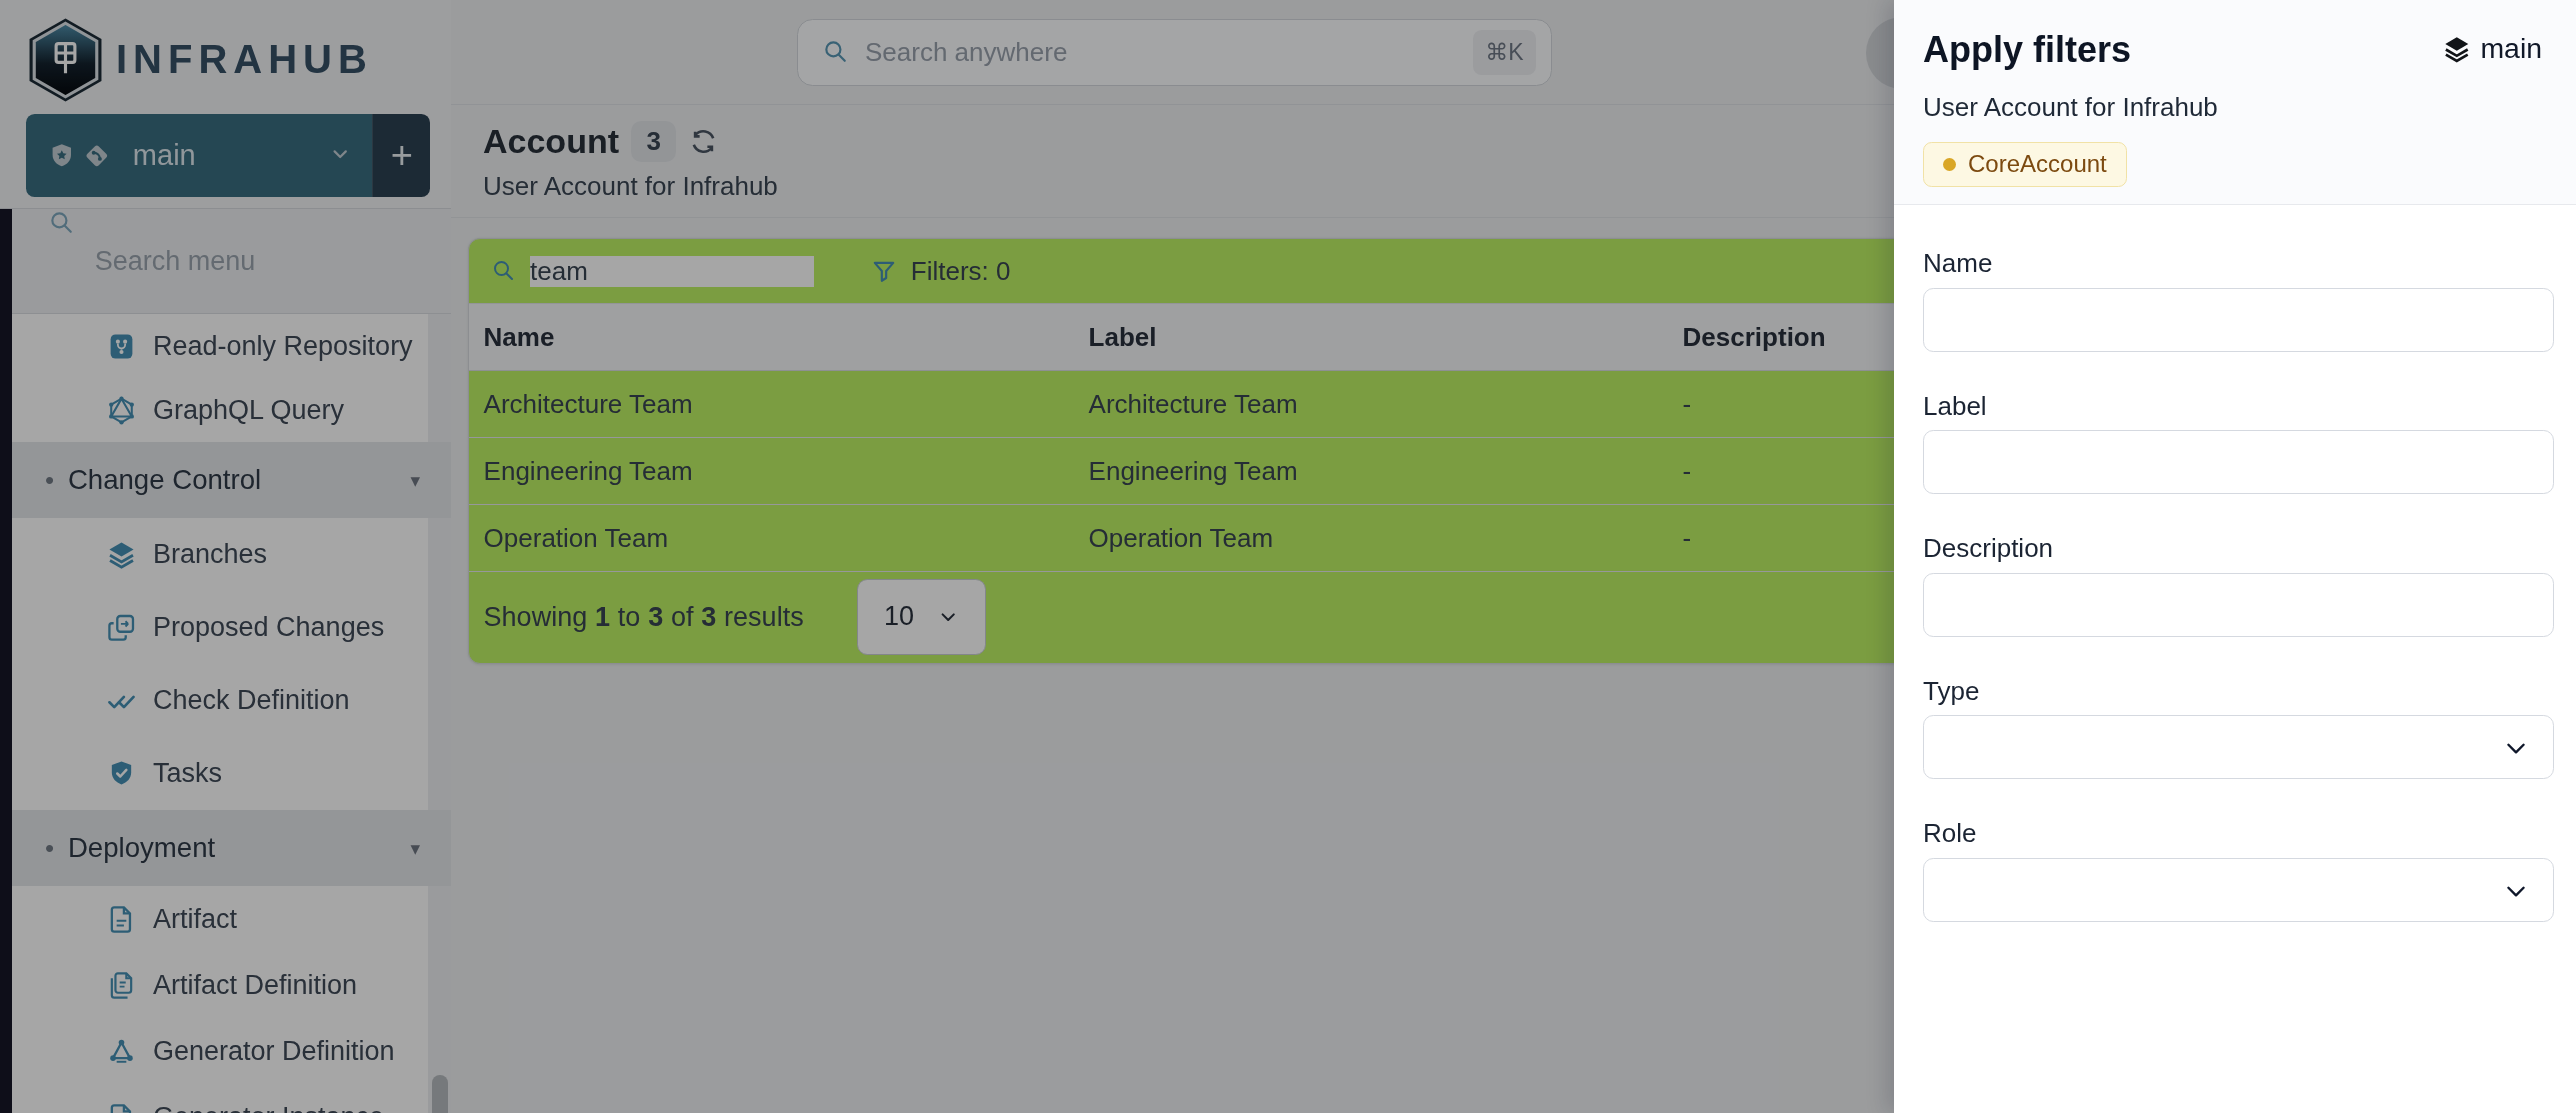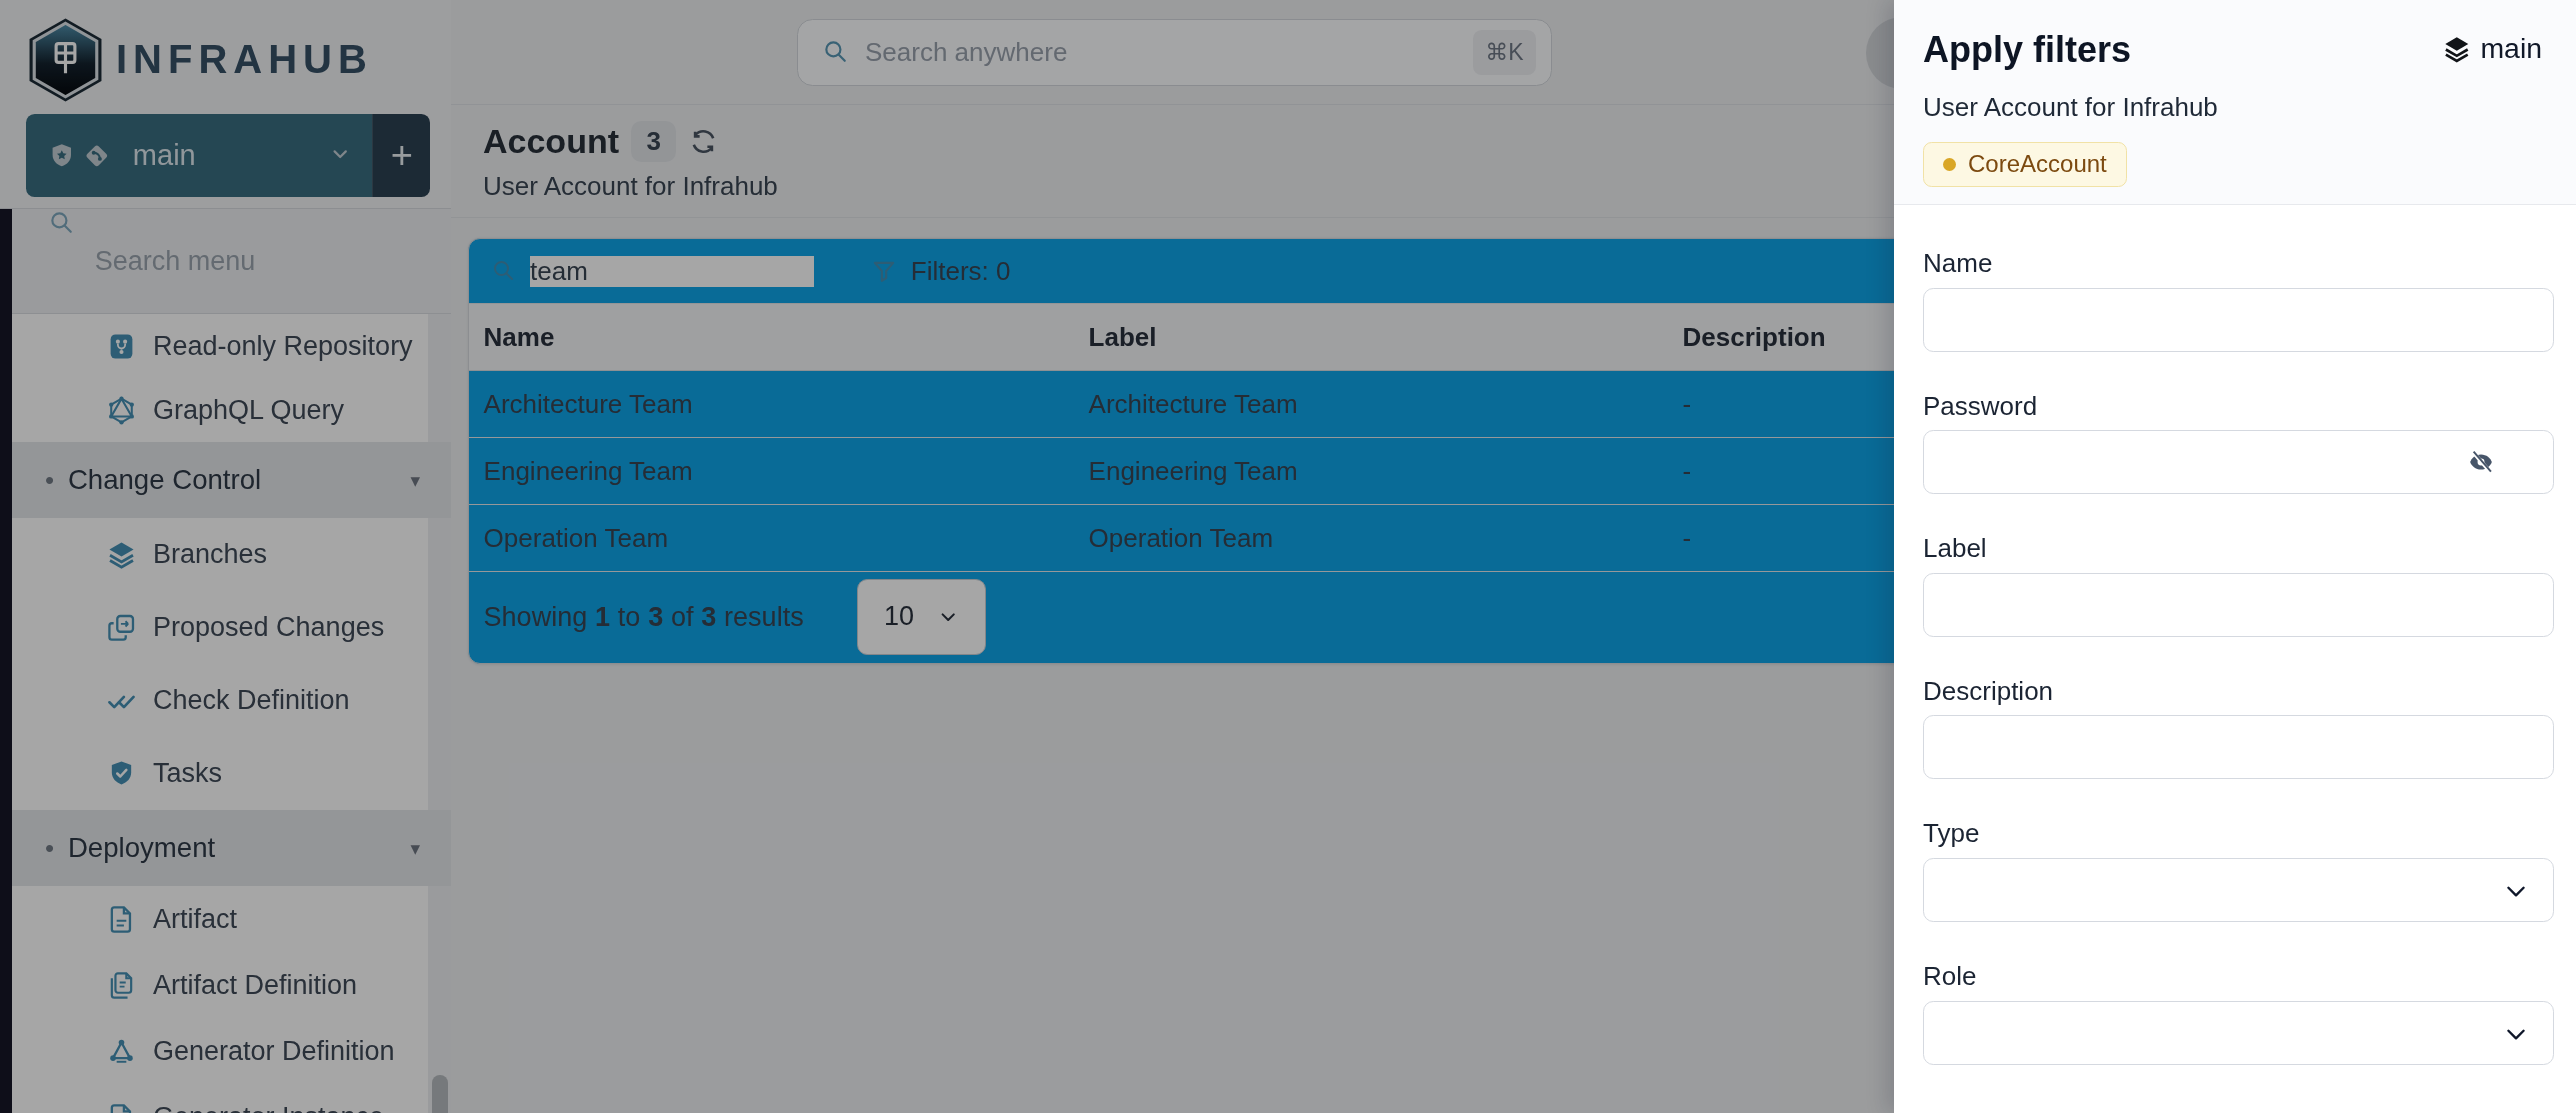--- a/index.html
+++ b/index.html
@@ -46,21 +46,21 @@
   .global-search input::placeholder { color:#99a1ad; }
   .kbd { background:#eef0f3; border-radius:8.6px; padding:8.6px 12px; font-size:23px; color:#6f7886; }
   .avatar { position:absolute; left:1415px; top:17px; width:72px; height:72px; border-radius:50%; background:#d4d7db; }
   .page-head { position:relative; height:113px; border-bottom:1.7px solid #e0e3e7; padding:13.8px 0 0 32px; }
   .title-row { display:flex; align-items:center; gap:12px; height:45px; }
   .page-title { font-size:34px; font-weight:700; color:#28303a; }
   .count-badge { background:#e2e5e9; border-radius:10.3px; padding:5.2px 15.5px; font-size:26px; font-weight:700; color:#3a4553; }
   .refresh { color:#4b5563; cursor:pointer; display:flex; }
   .page-sub { margin-top:6.9px; font-size:26px; color:#3a4553; }
 
-  .card { position:absolute; left:17px; top:238px; width:2084px; height:426px; background:#0ea5e9; border:0.9px solid #d7dadf; border-radius:12px; overflow:hidden; box-shadow:0 0.9px 2.6px rgba(0,0,0,.08); }
+  .card { position:absolute; left:17px; top:238px; width:2084px; height:426px; background:#bef264; border:0.9px solid #d7dadf; border-radius:12px; overflow:hidden; box-shadow:0 0.9px 2.6px rgba(0,0,0,.08); }
   .card-toolbar { height:65px; display:flex; align-items:center; border-bottom:1.7px solid #e2e5e9; padding-left:21.5px; }
   .card-toolbar .sicon { color:#4590b4; }
   .card-toolbar input { border:0; outline:0; width:284px; margin-left:15.5px; font-size:26px; color:#3a4553; font-family:inherit; }
   .filters { display:flex; align-items:center; gap:13.8px; margin-left:57px; cursor:pointer; }
   .filters .ficon { color:#4590b4; display:flex; }
   .filters .flabel { font-size:26px; color:#3a4553; }
   .t-head, .t-row { display:grid; grid-template-columns:605px 594px 1fr; align-items:center; padding-left:14.6px; }
   .t-head { height:67px; background:#f5f6f8; border-bottom:1.7px solid #d9dde2; }
   .t-head .th { font-size:26px; font-weight:700; color:#28303d; }
   .t-row { height:67px; border-bottom:1.7px solid #e7eaed; cursor:pointer; }
@@ -400,34 +400,20 @@
         <span class="ktext">CoreAccount</span>
       </div>
     </div>
 
     <div class="drawer-body">
       <div class="field">
         <div class="flab">Name</div>
         <input value="" style="">
       </div>
       <div class="field">
-        <div class="flab">Password</div>
-        <div class="pw-wrap">
-          <input value="" style="">
-          <span class="pw-eye">
-            <svg width="26" height="26" viewBox="0 0 24 24">
-                <path d="M12 5C7 5 3.1 8.4 2 12c1.1 3.6 5 7 10 7s8.9-3.4 10-7c-1.1-3.6-5-7-10-7Z" fill="currentColor"></path>
-                <circle cx="12" cy="12" r="3.2" fill="#fff"></circle>
-                <line x1="4.5" y1="2.8" x2="20.5" y2="21.2" stroke="#fff" stroke-width="3.4"></line>
-                <line x1="5.2" y1="2.4" x2="21.2" y2="20.8" stroke="currentColor" stroke-width="1.8"></line>
-              </svg>
-          </span>
-        </div>
-      </div>
-      <div class="field">
         <div class="flab">Label</div>
         <input value="" style="">
       </div>
       <div class="field">
         <div class="flab">Description</div>
         <input value="" style="">
       </div>
       <div class="field">
         <div class="flab">Type</div>
         <div class="select-box">

